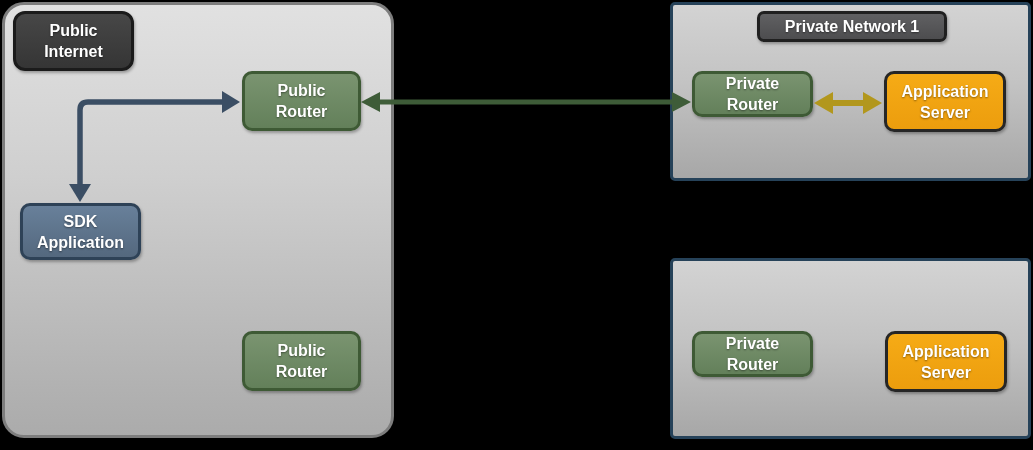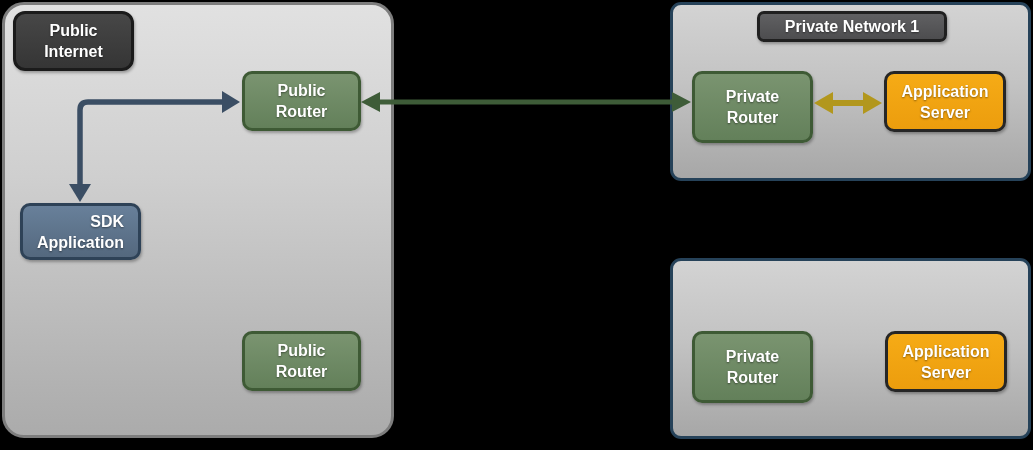--- a/index.html
+++ b/index.html
@@ -21,57 +21,57 @@
   .zone.public {
     left: 2px; top: 2px; width: 392px; height: 436px;
     background: linear-gradient(180deg, #e1e1e1 0%, #cfcfcf 40%, #b2b2b2 88%, #ababab 100%);
     border: 3px solid #7d7d7d;
     border-radius: 22px;
   }
   .zone.pn {
     left: 670px; width: 361px;
     background: linear-gradient(180deg, #d3d3d3 0%, #c3c3c3 45%, #a7a7a7 100%);
     border: 3px solid #264259;
-    border-radius: 11px;
+    border-radius: 5px;
   }
   .zone.pn1 { top: 2px; height: 179px; }
   .zone.pn2 { top: 258px; height: 181px; }
 
   
   .node, .badge {
     position: absolute;
     display: flex; align-items: center; justify-content: center;
     text-align: center;
     color: #fff; font-weight: bold; font-size: 16px; line-height: 21px;
     white-space: pre-line;
     text-shadow: 0 1px 2px rgba(0,0,0,0.45);
     box-shadow: 1px 2px 3px rgba(0,0,0,0.30);
   }
   .node { border-radius: 10px; border-width: 3px; border-style: solid; }
   .badge { border-radius: 12px; border-width: 3px; border-style: solid; }
 
   .fill-dark   { background: linear-gradient(#474747, #353535); border-color: #1b1b1b; }
   .fill-green  { background: linear-gradient(#7a9470, #63805a); border-color: #3e5a35; }
-  .fill-slate  { background: linear-gradient(#68809a, #54687e); border-color: #2e4257; text-align: right; }
+  .fill-slate  { background: linear-gradient(#68809a, #54687e); border-color: #2e4257; }
   .fill-rust   { background: linear-gradient(#b05831, #98491f); border-color: #682c12; }
   .fill-orange { background: linear-gradient(#f6ab16, #ec9d0d); border-color: #262626; }
   .fill-label  { background: linear-gradient(#606062, #4d4d4f); border-color: #202020; border-radius: 7px; }
 
   
   .pi-badge   { left: 8px;   top: 6px;   width: 121px; height: 60px; }
   .pr-top     { left: 237px; top: 66px;  width: 119px; height: 60px; }
   .sdk        { left: 15px;  top: 198px; width: 121px; height: 57px; }
   .ctrl       { left: 236px; top: 200px; width: 119px; height: 56px; }
   .pr-bottom  { left: 237px; top: 326px; width: 119px; height: 60px; }
 
   
   .pn-title   { left: 84px;  width: 190px; height: 31px; font-size: 16px; }
   .pn1 .pn-title { top: 6px; }
   .pn2 .pn-title { top: 10px; }
-  .pn-router  { left: 19px;  width: 121px; height: 72px; }
+  .pn-router  { left: 19px;  width: 121px; height: 46px; }
   .pn1 .pn-router { top: 66px; }
   .pn2 .pn-router { top: 70px; }
   .pn-server  { width: 122px; height: 61px; }
   .pn1 .pn-server { left: 211px; top: 66px; }
   .pn2 .pn-server { left: 212px; top: 70px; }
 
   
   svg.arrows {
     position: absolute; left: 0; top: 0;
     width: 1033px; height: 450px;

